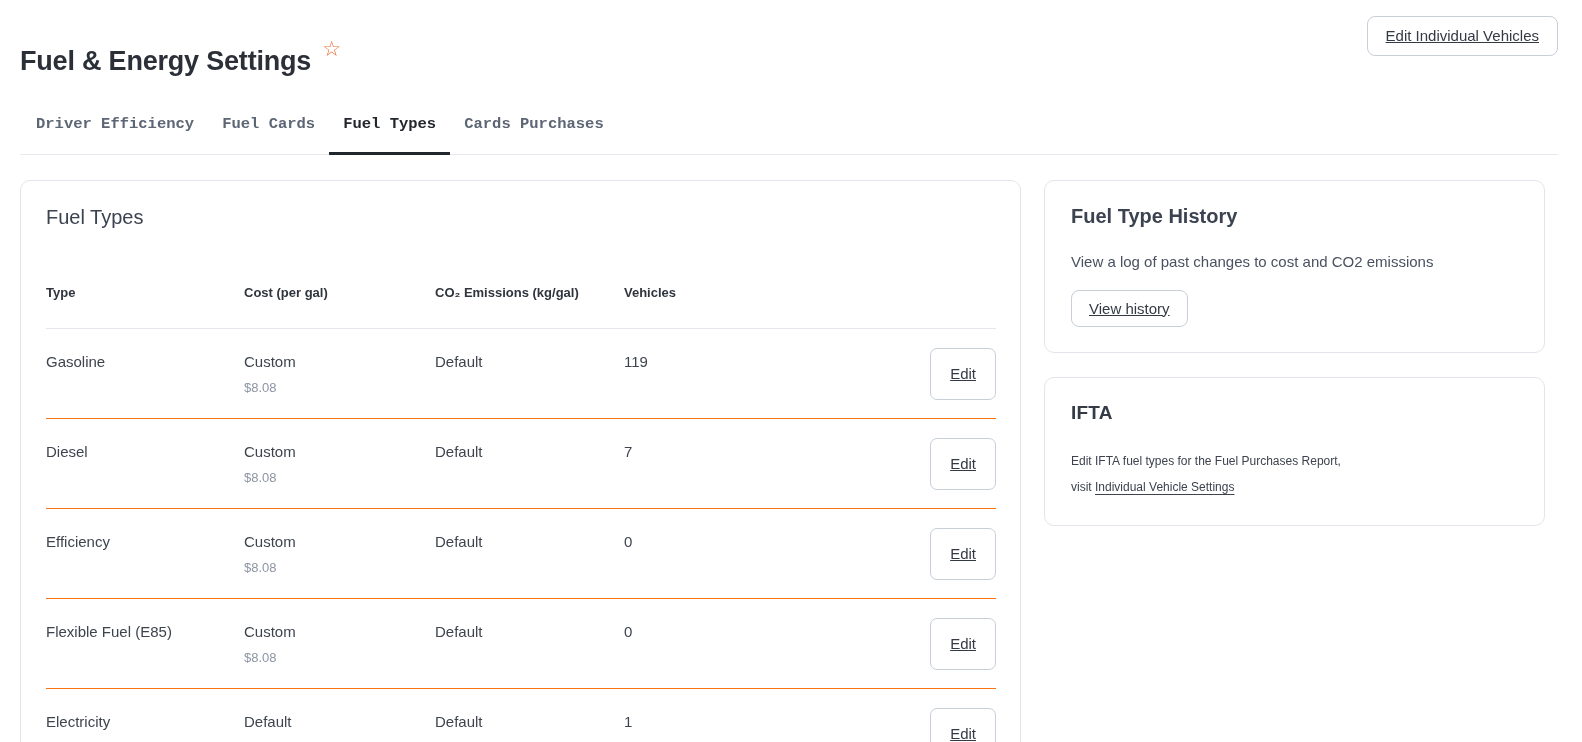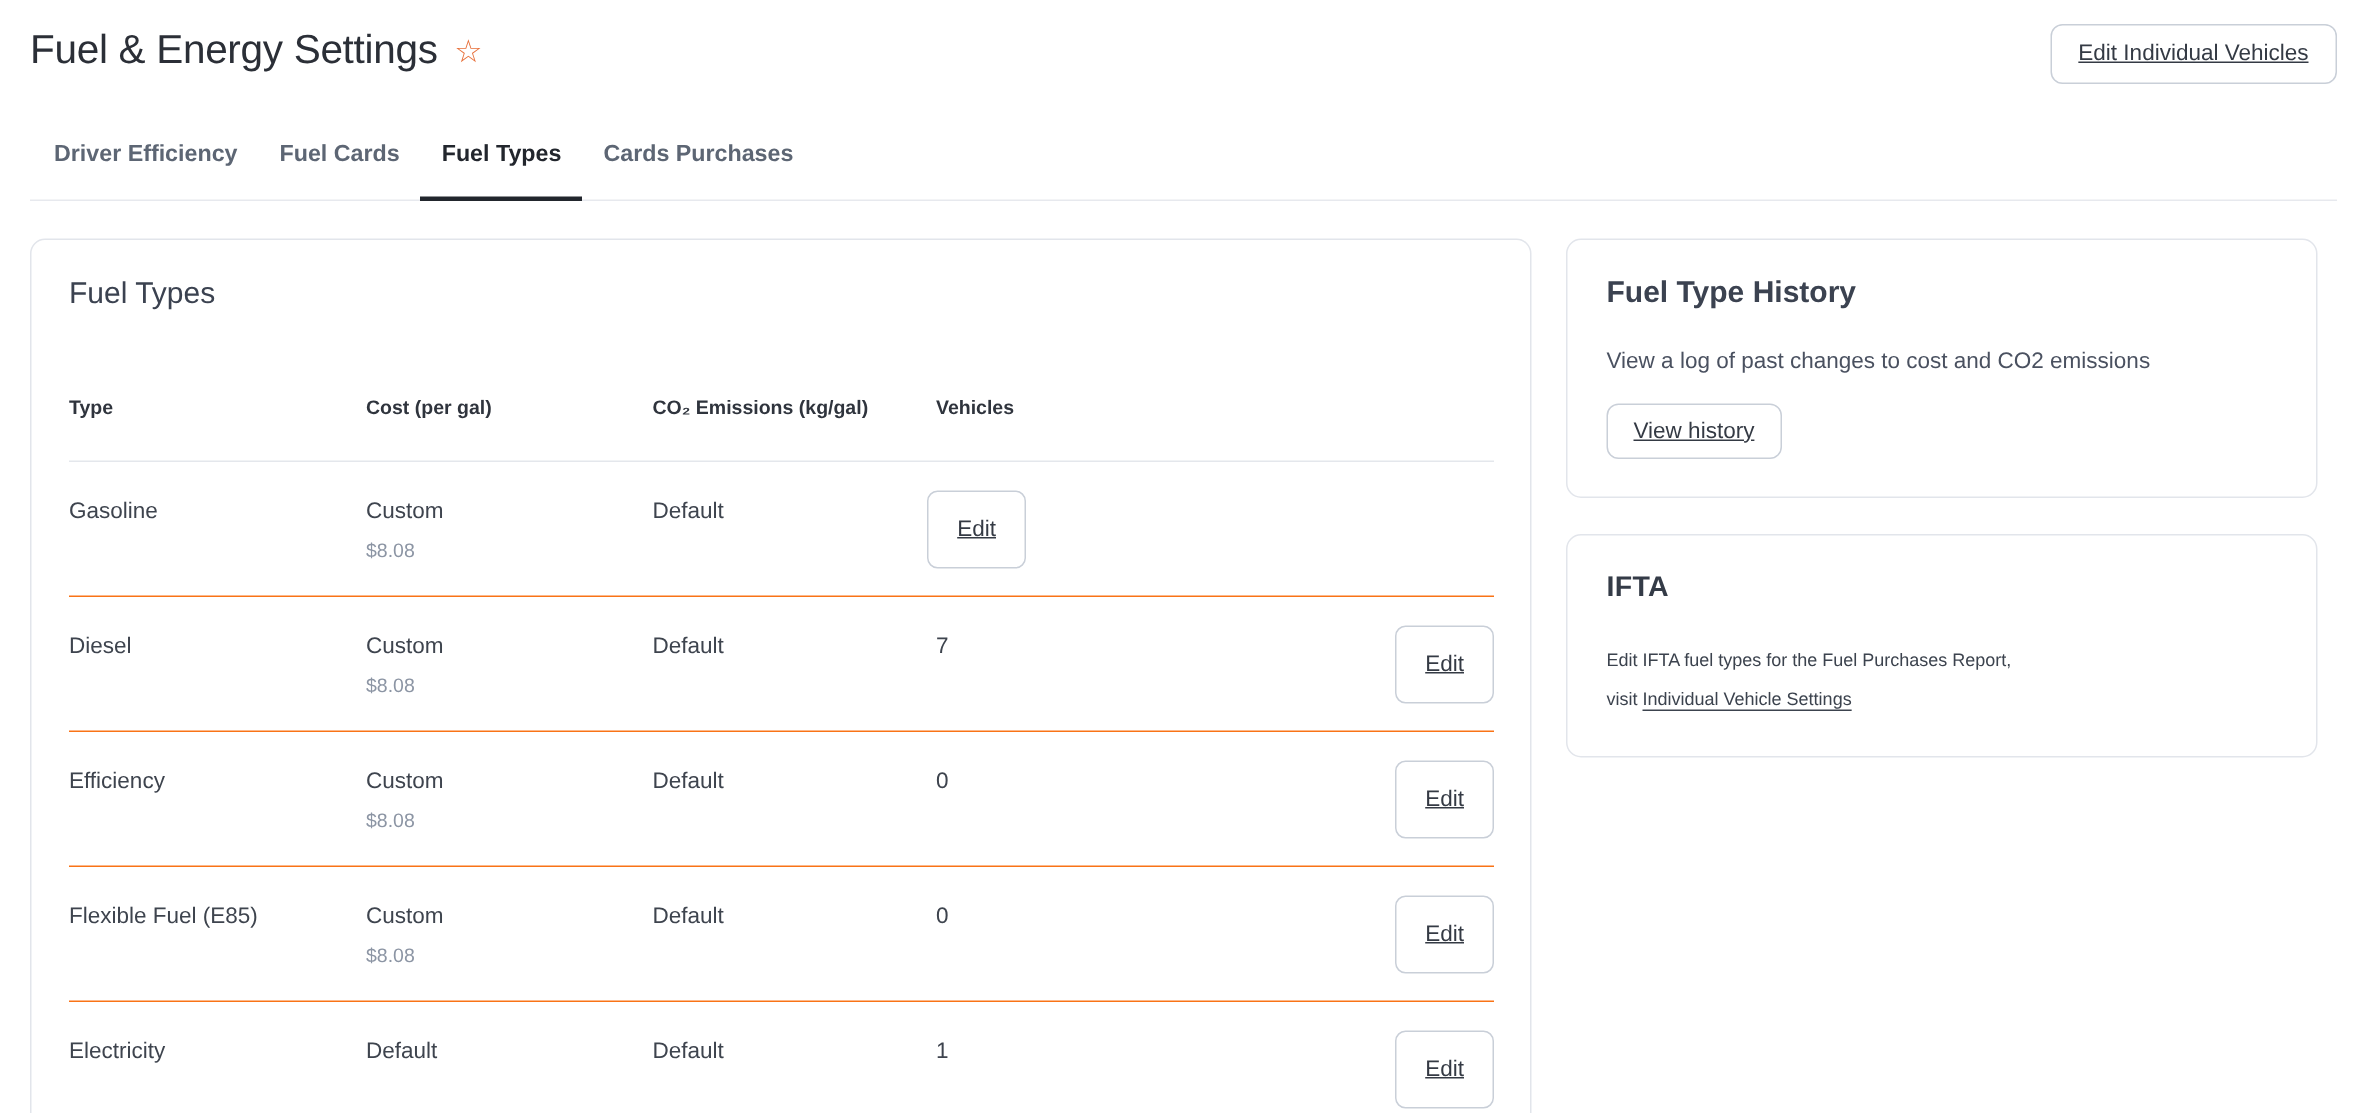--- a/index.html
+++ b/index.html
@@ -11,38 +11,39 @@
   }
   .page { position: relative; width: 1582px; height: 742px; }
 
   
   .header {
     display: flex; align-items: flex-start; justify-content: space-between;
     padding: 16px 24px 0 20px;
   }
   .header-left { display: flex; align-items: center; margin-top: 2px; }
   .page-title {
-    font-size: 27px; font-weight: 400; color: #2b2f37; letter-spacing: -0.2px;
+    font-size: 27px; font-weight: 700; color: #2b2f37; letter-spacing: -0.2px; margin-top: 28px;
   }
   .star {
     color: #e8713c; font-size: 21px; margin-left: 11px; margin-top: 2px;
     cursor: pointer; line-height: 1;
   }
   .btn {
     background: #ffffff; border: 1px solid #c9cfd8; border-radius: 8px;
     color: #343a44; font-size: 15px; font-family: inherit; cursor: pointer;
     height: 40px; padding: 0 18px; line-height: 38px; white-space: nowrap; text-decoration: underline;
   }
 
   
   .tabbar {
     display: flex; align-items: flex-end;
     margin: 38px 24px 0 20px;
     border-bottom: 1px solid #e7e9ee;
     padding-left: 2px;
+    font-family: Liberation Mono, monospace;
   }
   .tab {
     position: relative;
     padding: 0 14px 21px 14px;
     font-size: 15.5px; font-weight: 700; color: #5d6674;
     cursor: pointer; white-space: nowrap;
   }
   .tab.active { color: #22262d; }
   .tab.active::after {
     content: ""; position: absolute; left: 0; right: 0; bottom: -1px;
@@ -128,20 +129,21 @@
           <div class="col col-action"></div>
         </div>
 
         <div class="trow">
           <div class="col col-type cell-main">Gasoline</div>
           <div class="col col-cost">
             <div class="cell-main">Custom</div>
             <div class="cell-sub">$8.08</div>
           </div>
           <div class="col col-em cell-main">Default</div>
+          <div class="col col-veh cell-main">119</div>
           <div class="col col-action">
             <button class="btn btn-sm">Edit</button>
           </div>
         </div>
 
         <div class="trow">
           <div class="col col-type cell-main">Diesel</div>
           <div class="col col-cost">
             <div class="cell-main">Custom</div>
             <div class="cell-sub">$8.08</div>

